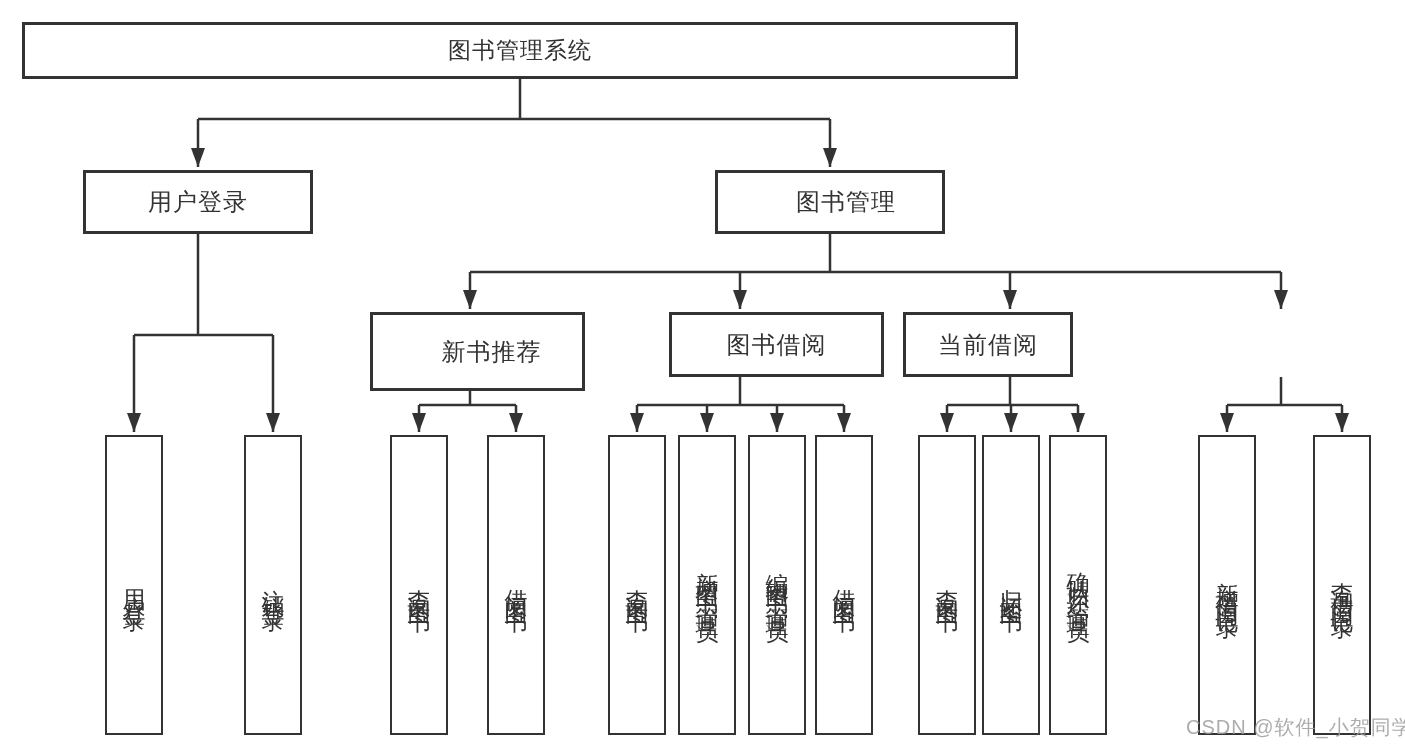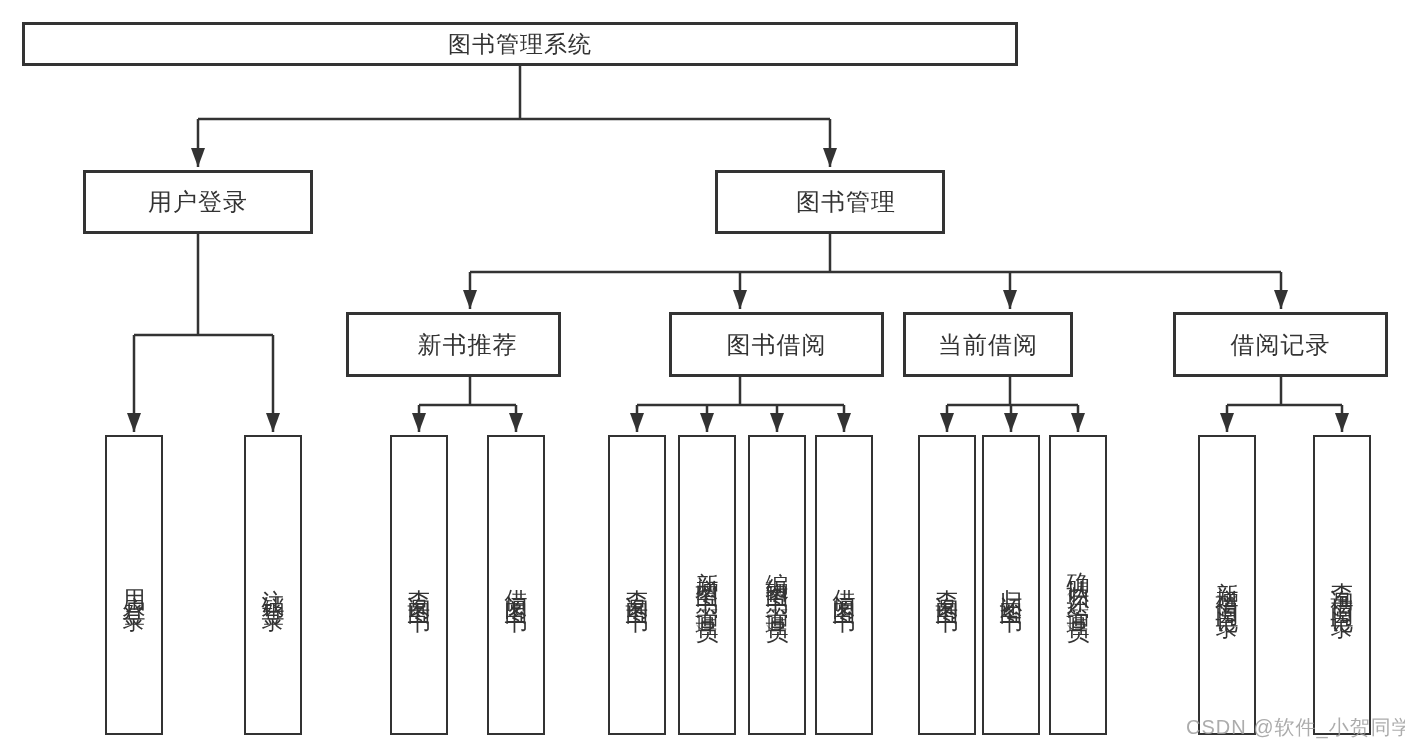--- a/index.html
+++ b/index.html
@@ -91,42 +91,39 @@
       <line x1="947" y1="405" x2="947" y2="432" marker-end="url(#arw)"></line>
       <line x1="1011" y1="405" x2="1011" y2="432" marker-end="url(#arw)"></line>
       <line x1="1078" y1="405" x2="1078" y2="432" marker-end="url(#arw)"></line>
 
       <path d="M1281,377 V405 M1227,405 H1342"></path>
       <line x1="1227" y1="405" x2="1227" y2="432" marker-end="url(#arw)"></line>
       <line x1="1342" y1="405" x2="1342" y2="432" marker-end="url(#arw)"></line>
     </g>
   </svg>
 
-  <div class="node root" style="left:22px; top:22px; width:996px; height:44px;">
+  <div class="node root" style="left:22px; top:22px; width:996px; height:57px;">
     <span class="hlabel">图书管理系统</span>
   </div>
 
   <div class="node" style="left:83px; top:170px; width:230px; height:64px;">
     <span class="hlabel">用户登录</span>
   </div>
   <div class="node" style="left:715px; top:170px; width:230px; height:64px;padding-left:32px;">
     <span class="hlabel">图书管理</span>
   </div>
 
-  <div class="node" style="left:346px; top:312px; width:215px; height:65px;padding-left:28px;">
+  <div class="node" style="left:370px; top:312px; width:215px; height:79px;padding-left:28px;">
     <span class="hlabel">新书推荐</span>
   </div>
   <div class="node" style="left:633px; top:312px; width:215px; height:65px;margin-left:36px;">
     <span class="hlabel">图书借阅</span>
   </div>
   <div class="node" style="left:903px; top:312px; width:170px; height:65px;">
     <span class="hlabel">当前借阅</span>
-  </div>
-  <div class="node" style="left:1173px; top:312px; width:215px; height:65px;">
-    <span class="hlabel">借阅记录</span>
   </div>
 
   <div class="node leaf" style="left:105px; top:435px; width:58px; height:300px;">
     <span class="vlabel">用户登录</span>
   </div>
   <div class="node leaf" style="left:244px; top:435px; width:58px; height:300px;">
     <span class="vlabel">注销登录</span>
   </div>
 
   <div class="node leaf" style="left:390px; top:435px; width:58px; height:300px;">

